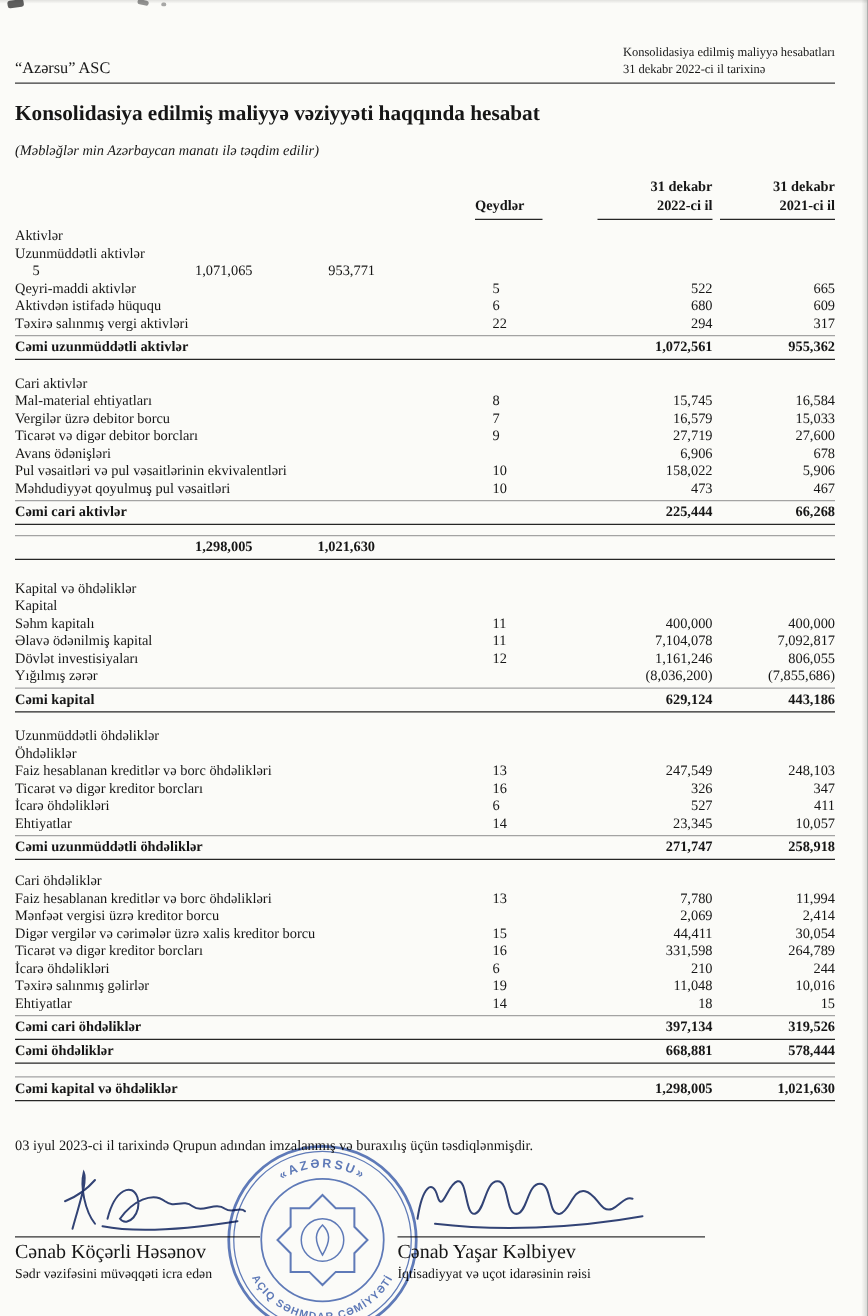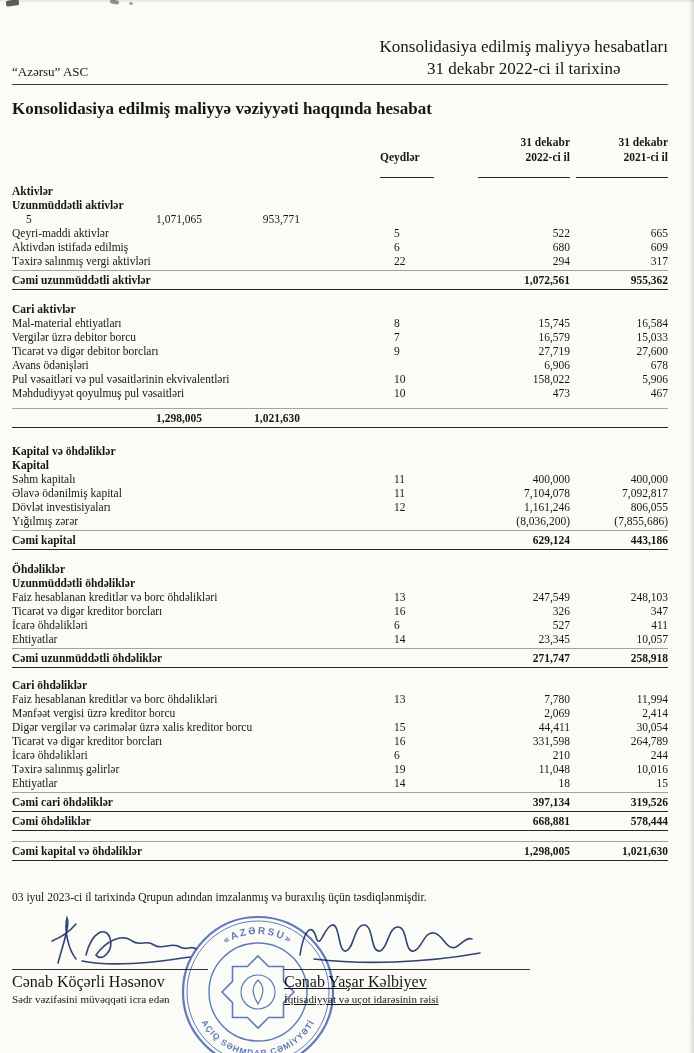--- a/index.html
+++ b/index.html
@@ -24,53 +24,53 @@
   .scan-artifact { position:absolute; background:#2a2a2a; opacity:.75; border-radius:2px; }
   .a1 { left:6px; top:0; width:13px; height:6px; transform:rotate(-8deg); }
   .a2 { left:110px; top:0; width:9px; height:4px; opacity:.5; transform:rotate(12deg); }
   .a3 { left:129px; top:2px; width:4px; height:3px; opacity:.4; }
 
   .content { padding: 36px 26px 0 12px; position:relative; }
 
   .doc-header { display:flex; justify-content:space-between; align-items:flex-end;
     border-bottom:1px solid #3a3a3a; padding-bottom:4px; }
   .company { font-size:13px; }
-  .report-ref { text-align:center; font-size:17px; line-height:1.3; }
+  .report-ref { text-align:left; font-size:10px; line-height:1.3; }
 
   .title { font-size:17px; font-weight:bold; margin-top:14px; }
   .note  { font-style:italic; font-size:11.5px; margin-top:14px; }
 
   .table { margin-top:16px; font-size:11.5px; }
   .thead { display:flex; align-items:flex-end; font-weight:bold; line-height:1.3; }
   .c-label { flex:1; min-width:0; }
   .c-note  { width:80px; text-align:left; }
   .c-v     { width:110px; text-align:right; }
   .c-v.last{ width:98px; }
-  .hu { display:inline-block; border-bottom:1px solid #262626; padding-bottom:12px; }
+  .hu { display:inline-block; border-bottom:1px solid #262626; padding-bottom:2px; }
   .thead .c-note .hu { width:54px; }
   .thead .c-v .hu { width:92px; text-align:right; }
 
   .tbody { margin-top:6px; }
   .row { display:flex; line-height:14px; }
   .row .cell-note { width:80px; padding-left:14px; }
   .row .cell-v { width:110px; text-align:right; }
   .row .cell-v.last { width:98px; }
   .row .cell-label { flex:1; min-width:0; }
-  .row.section { font-weight:bold;gap:40px; }
+  .row.section { font-weight:normal;gap:40px; }
   .row.total { font-weight:bold; border-top:1px solid #a3a3a3; border-bottom:1px solid #262626;
     padding:2px 0; margin-top:2px; }
   .row.total + .row.total { border-top:none; margin-top:0; }
   .row.spacer { height:10px; }
 
   .approval { font-size:11.5px; margin-top:30px; }
 
   .signatures { display:flex; margin-top:8px; }
   .sig { display:flex; flex-direction:column; }
   .sig.left  { width:196px; }
-  .sig.right { width:246px; margin-left:76px;text-decoration:underline; }
+  .sig.right { width:246px; margin-left:110px; }
   .sig-svg { height:62px; width:100%; margin-bottom:-4px; }
   .sig-line { border-top:1px solid #333; }
   .sig-name { font-size:16px; margin-top:3px; }
   .sig-title { font-size:11px; margin-top:2px; }
   .sig path { stroke: var(--ink-color,#1c2f66); stroke-width:1.6; fill:none;
     stroke-linecap:round; opacity:.9; }
 
   .stamp { position:absolute; left:178px; top:912px; width:160px; height:160px;
     opacity:.82; mix-blend-mode:multiply; pointer-events:none; }
   .stamp circle, .stamp polygon, .stamp path { stroke: var(--stamp-color,#3d5fae); fill:none; }
@@ -88,20 +88,21 @@
   <div class="content">
     <div class="doc-header">
       <div class="company">“Azərsu” ASC</div>
       <div class="report-ref">
         <div>Konsolidasiya edilmiş maliyyə hesabatları</div>
         <div>31 dekabr 2022-ci il tarixinə</div>
       </div>
     </div>
 
     <div class="title">Konsolidasiya edilmiş maliyyə vəziyyəti haqqında hesabat</div>
+    <div class="note">(Məbləğlər min Azərbaycan manatı ilə təqdim edilir)</div>
 
     <div class="table">
       <div class="thead">
         <div class="c-label"></div>
         <div class="c-note">
           <span class="hu">Qeydlər</span>
         </div>
         <div class="c-v">
           <span class="hu">
             <span style="display:block">31 dekabr</span>
@@ -133,21 +134,21 @@
             <div class="cell-v">1,071,065</div>
             <div class="cell-v last">953,771</div>
           </div>
           <div class="row item">
             <div class="cell-label c-label">Qeyri-maddi aktivlər</div>
             <div class="cell-note">5</div>
             <div class="cell-v">522</div>
             <div class="cell-v last">665</div>
           </div>
           <div class="row item">
-            <div class="cell-label c-label">Aktivdən istifadə edilmiş</div>
+            <div class="cell-label c-label">Aktivdən istifadə hüququ</div>
             <div class="cell-note">6</div>
             <div class="cell-v">680</div>
             <div class="cell-v last">609</div>
           </div>
           <div class="row item">
             <div class="cell-label c-label">Təxirə salınmış vergi aktivləri</div>
             <div class="cell-note">22</div>
             <div class="cell-v">294</div>
             <div class="cell-v last">317</div>
           </div>
@@ -193,20 +194,26 @@
             <div class="cell-note">10</div>
             <div class="cell-v">158,022</div>
             <div class="cell-v last">5,906</div>
           </div>
           <div class="row item">
             <div class="cell-label c-label">Məhdudiyyət qoyulmuş pul vəsaitləri</div>
             <div class="cell-note">10</div>
             <div class="cell-v">473</div>
             <div class="cell-v last">467</div>
           </div>
+          <div class="row total">
+            <div class="cell-label c-label">Cəmi cari aktivlər</div>
+            <div class="cell-note"></div>
+            <div class="cell-v">225,444</div>
+            <div class="cell-v last">66,268</div>
+          </div>
           <div class="row spacer" style="height: 6px;"></div>
           <div class="row total">
             <div class="cell-note"></div>
             <div class="cell-v">1,298,005</div>
             <div class="cell-v last">1,021,630</div>
           </div>
           <div class="row spacer" style="height: 16px;"></div>
           <div class="row section">
             <div class="cell-label c-label">Kapital və öhdəliklər</div>
             <div class="cell-note"></div>
@@ -244,27 +251,27 @@
             <div class="cell-v last">(7,855,686)</div>
           </div>
           <div class="row total">
             <div class="cell-label c-label">Cəmi kapital</div>
             <div class="cell-note"></div>
             <div class="cell-v">629,124</div>
             <div class="cell-v last">443,186</div>
           </div>
           <div class="row spacer" style="height: 12px;"></div>
           <div class="row section">
+            <div class="cell-label c-label">Uzunmüddətli öhdəliklər</div>
+            <div class="cell-note"></div>
+            <div class="cell-v"></div>
+            <div class="cell-v last"></div>
+          </div>
+          <div class="row section">
             <div class="cell-label c-label">Öhdəliklər</div>
-            <div class="cell-note"></div>
-            <div class="cell-v"></div>
-            <div class="cell-v last"></div>
-          </div>
-          <div class="row section">
-            <div class="cell-label c-label">Uzunmüddətli öhdəliklər</div>
             <div class="cell-note"></div>
             <div class="cell-v"></div>
             <div class="cell-v last"></div>
           </div>
           <div class="row item">
             <div class="cell-label c-label">Faiz hesablanan kreditlər və borc öhdəlikləri</div>
             <div class="cell-note">13</div>
             <div class="cell-v">247,549</div>
             <div class="cell-v last">248,103</div>
           </div>

